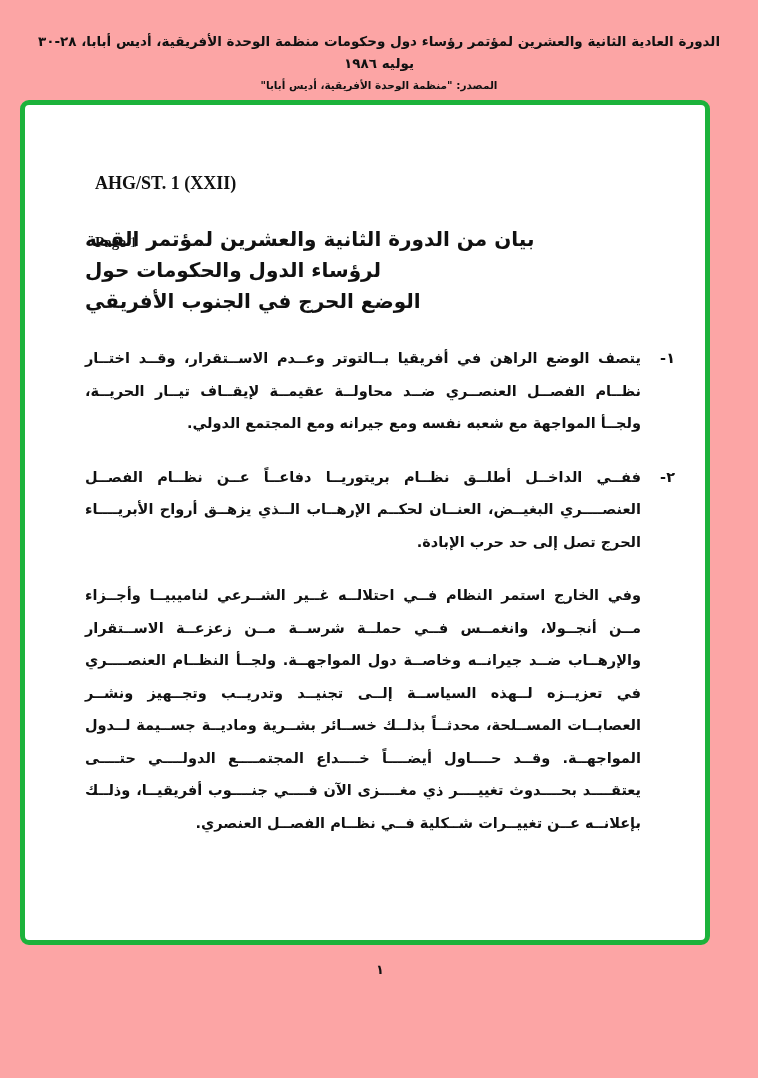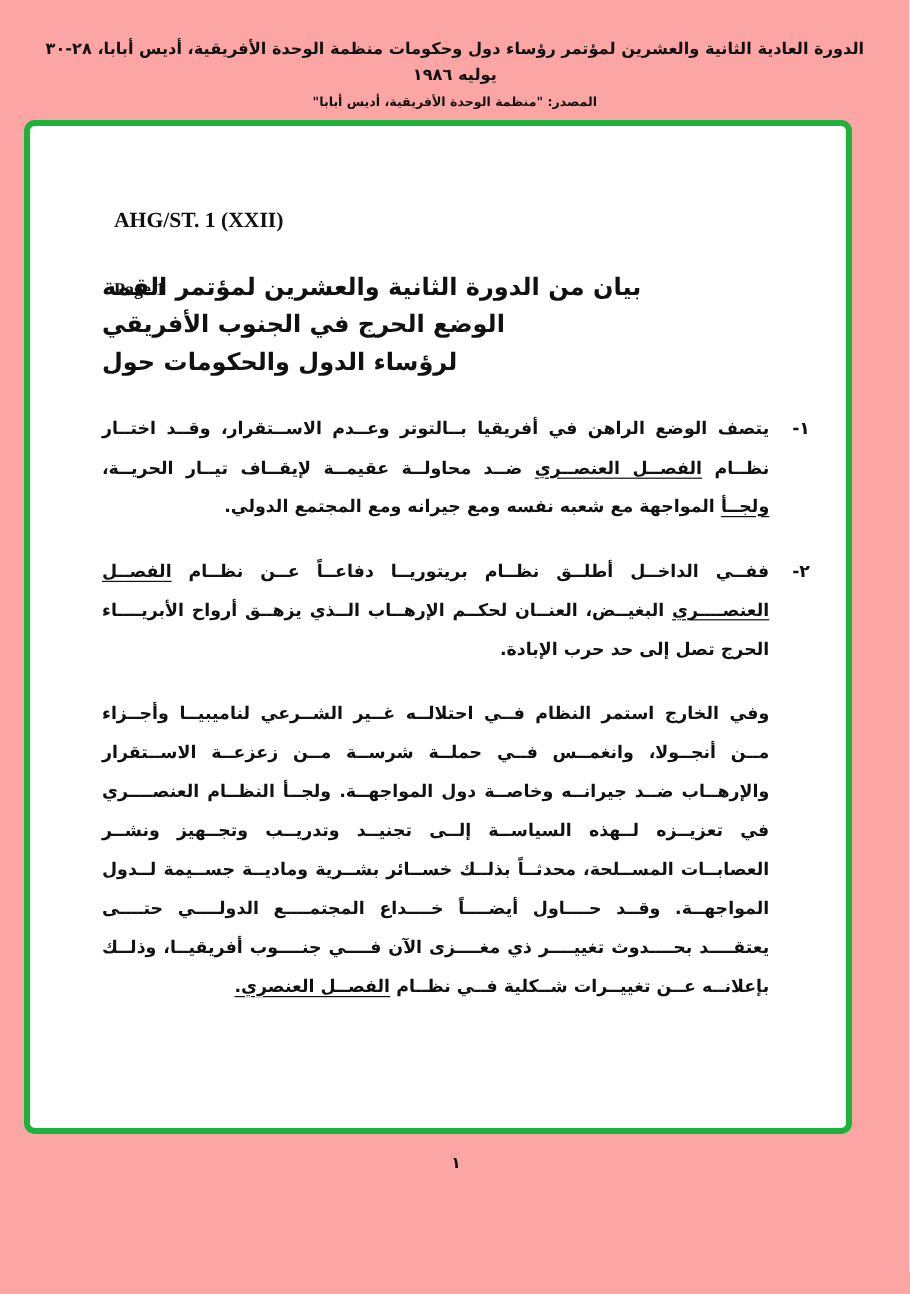--- a/index.html
+++ b/index.html
@@ -101,21 +101,20 @@
   .para .marker {
     flex: 0 0 34px;
     text-align: right;
     white-space: nowrap;
   }
   .para .ptext {
     flex: 1 1 auto;
     text-align: justify;
   }
   .u {
-    text-decoration: underline;
     text-underline-offset: 3px;
     text-decoration-thickness: 1.4px;
   }
   
   .footer-number {
     position: absolute;
     left: 85px;
     width: 590px;
     top: 962px;
     text-align: center;
@@ -136,22 +135,22 @@
 
   <div class="green-frame"></div>
 
   <div class="doc-ref">
     <div class="ref-line">AHG/ST. 1 (XXII)</div>
     <div class="page-line"><span class="page-word">Page</span> <span class="page-num">1</span></div>
   </div>
 
   <div class="doc-title">
     <div>بيان من الدورة الثانية والعشرين لمؤتمر القمة</div>
+    <div>لرؤساء الدول والحكومات حول</div>
     <div>الوضع الحرج في الجنوب الأفريقي</div>
-    <div>لرؤساء الدول والحكومات حول</div>
   </div>
 
   <div class="body-text">
 
     <div class="para">
       <div class="marker">١-</div>
       <div class="ptext"><span>يتصف الوضع الراهن في أفريقيا بــالتوتر وعــدم الاســتقرار، وقــد اختــار نظــام </span><span class="u">الفصــل العنصــري</span><span> ضــد محاولــة عقيمــة لإيقــاف تيــار الحريــة، </span><span class="u">ولجــأ</span><span> المواجهة مع شعبه نفسه ومع جيرانه ومع المجتمع الدولي.</span></div>
     </div>
 
     <div class="para">

